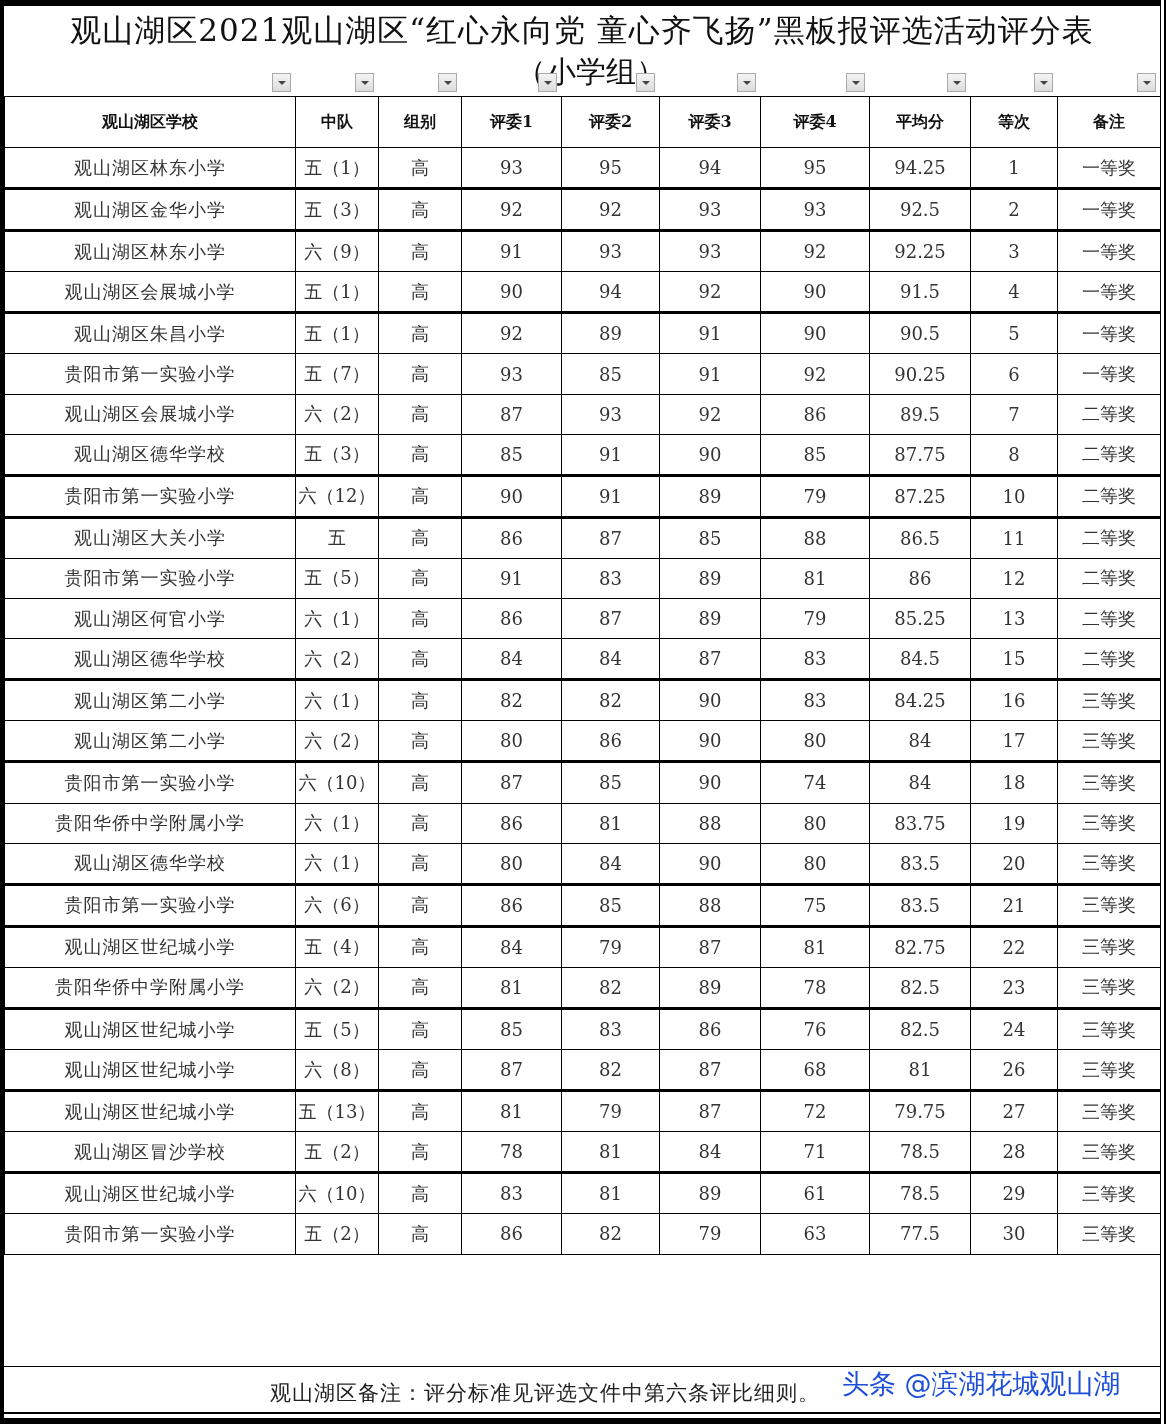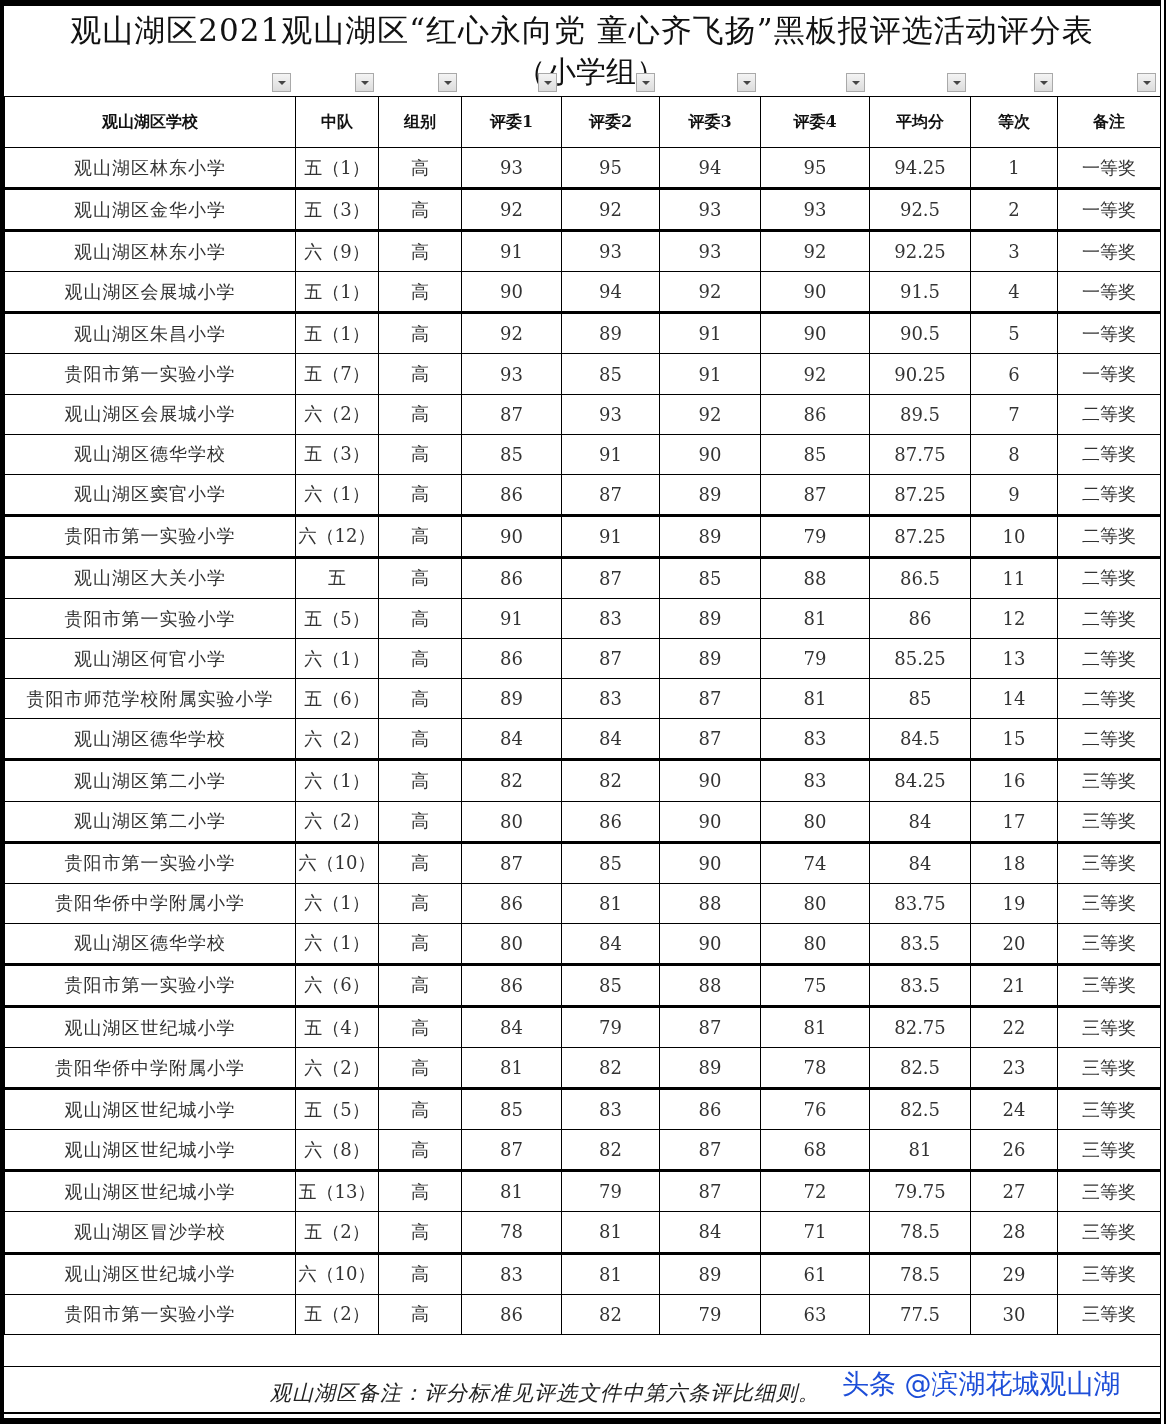--- a/index.html
+++ b/index.html
@@ -23,21 +23,21 @@
   table.score { position: absolute; left: 4px; top: 96px; border-collapse: collapse;
                 table-layout: fixed; width: 1156px; }
   table.score td, table.score th { border: 1.5px solid #000; text-align: center; padding: 0;
                                    overflow: hidden; white-space: nowrap; }
   table.score th { height: 50px; font-size: 16px; font-weight: bold; color: #111; }
   table.score td { height: 39.1px; font-size: 18px; color: #333; }
   table.score tr.thick td { border-top: 3px solid #000; }
   td.school { letter-spacing: 1px; }
   td.award { color: #555; }
   .footer { position: absolute; left: 4px; top: 1366px; width: 1156px; height: 33px;
-            border-top: 1.5px solid #000; box-sizing: border-box; font-style: italic; }
+            border-top: 1.5px solid #000; box-sizing: border-box; }
   .footer-note { position: absolute; left: 266px; top: 12px; font-size: 21px; color: #222; white-space: nowrap; letter-spacing: 1px; }
   .watermark { position: absolute; left: 842px; top: 1366px; font-family: "DejaVu Sans", "Liberation Sans", sans-serif;
                font-size: 27px; color: #1d4ed8; white-space: nowrap;
                text-shadow: 0 0 2px #fff, 0 0 2px #fff; }
   .bottom-line { position: absolute; left: 4px; top: 1412px; width: 1156px; height: 2px; background: #000; }
 </style>
 </head>
 <body>
 
 <div class="frame"></div>
@@ -174,32 +174,20 @@
         <td>五（3）</td>
         <td>高</td>
         <td>85</td>
         <td>91</td>
         <td>90</td>
         <td>85</td>
         <td>87.75</td>
         <td>8</td>
         <td class="award">二等奖</td>
       </tr>
-      <tr>
-        <td class="school">观山湖区窦官小学</td>
-        <td>六（1）</td>
-        <td>高</td>
-        <td>86</td>
-        <td>87</td>
-        <td>89</td>
-        <td>87</td>
-        <td>87.25</td>
-        <td>9</td>
-        <td class="award">二等奖</td>
-      </tr>
       <tr class="thick">
         <td class="school">贵阳市第一实验小学</td>
         <td>六（12）</td>
         <td>高</td>
         <td>90</td>
         <td>91</td>
         <td>89</td>
         <td>79</td>
         <td>87.25</td>
         <td>10</td>
@@ -232,32 +220,20 @@
       <tr>
         <td class="school">观山湖区何官小学</td>
         <td>六（1）</td>
         <td>高</td>
         <td>86</td>
         <td>87</td>
         <td>89</td>
         <td>79</td>
         <td>85.25</td>
         <td>13</td>
-        <td class="award">二等奖</td>
-      </tr>
-      <tr>
-        <td class="school">贵阳市师范学校附属实验小学</td>
-        <td>五（6）</td>
-        <td>高</td>
-        <td>89</td>
-        <td>83</td>
-        <td>87</td>
-        <td>81</td>
-        <td>85</td>
-        <td>14</td>
         <td class="award">二等奖</td>
       </tr>
       <tr>
         <td class="school">观山湖区德华学校</td>
         <td>六（2）</td>
         <td>高</td>
         <td>84</td>
         <td>84</td>
         <td>87</td>
         <td>83</td>

